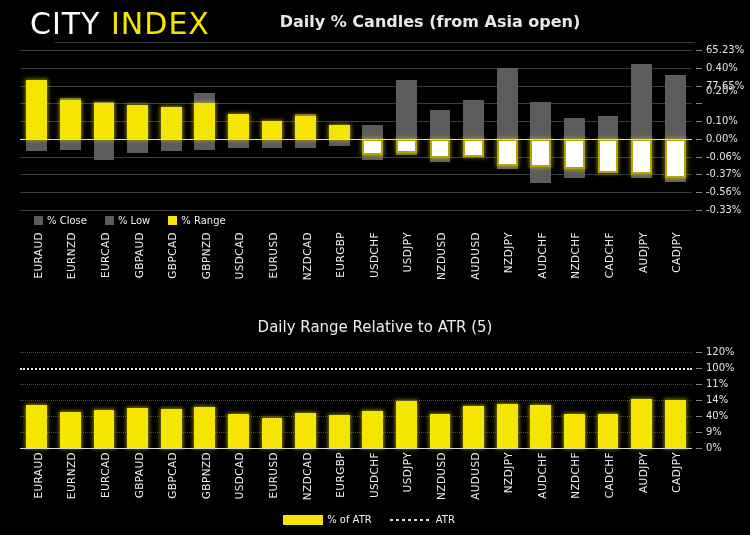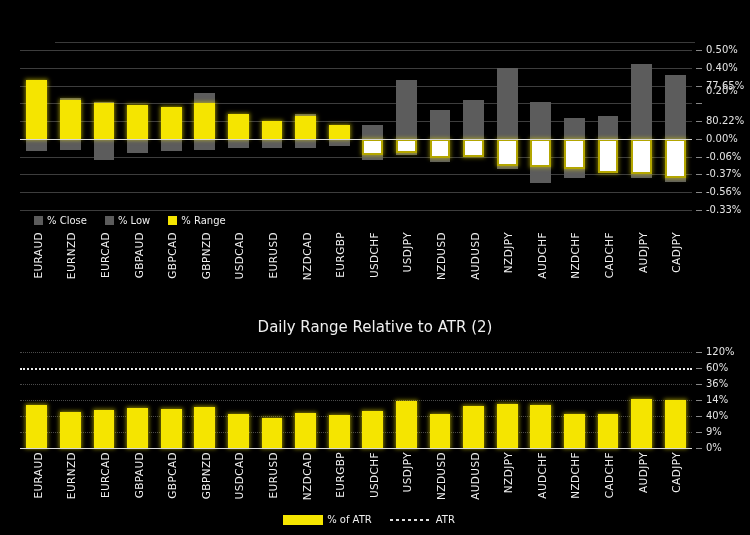--- a/index.html
+++ b/index.html
@@ -55,20 +55,22 @@
   .gridline.dot{background:none;border-top:1px dotted #4a4a4a;height:0;}
   .gridline.atr{background:none;border-top:2px dotted #e9e9e9;height:0;z-index:3;}
   .gridline.base{background:#d8d8d8;height:1px;z-index:3;}
   .atr-bar{position:absolute;bottom:0;width:100%;left:0;background:#f5e500;
            box-shadow:0 0 4px 1px rgba(245,229,0,.55);}
 </style>
 </head>
 <body>
 
 <div id="header">
+  <div id="logo"><span class="c1">CITY</span> <span class="c2">INDEX</span></div>
+  <div id="title-top">Daily % Candles (from Asia open)</div>
   <div id="hdr-rule"></div>
 </div>
 
 <div class="plot" id="chart-top">
     <div class="gridline" style="top: 0px;"></div>
     <div class="gridline" style="top: 17.7778px;"></div>
     <div class="gridline" style="top: 35.5556px;"></div>
     <div class="gridline" style="top: 53.3333px;"></div>
     <div class="gridline" style="top: 71.1111px;"></div>
     <div class="gridline zero" style="top: 88.8889px;"></div>
@@ -188,21 +190,21 @@
     <div class="lg-item">
       <span class="sw gray"></span>
       <span>% Low</span>
     </div>
     <div class="lg-item">
       <span class="sw yellow"></span>
       <span>% Range</span>
     </div>
   </div>
 
-<div id="title-bot">Daily Range Relative to ATR (2)</div>
+<div id="title-bot">Daily Range Relative to ATR (5)</div>
 <div class="plot" id="chart-bot">
     <div class="gridline dot" style="top: 0px;"></div>
     <div class="gridline atr" style="top: 16px;"></div>
     <div class="gridline dot" style="top: 32px;"></div>
     <div class="gridline dot" style="top: 48px;"></div>
     <div class="gridline dot" style="top: 64px;"></div>
     <div class="gridline dot" style="top: 80px;"></div>
     <div class="gridline base" style="top: 96px;"></div>
     <div class="col" style="left: 6.384px; width: 20.832px;">
       <div class="atr-bar" style="height: 43.2px;"></div>
@@ -292,45 +294,45 @@
     <div class="lg-item">
       <span class="sw bigyellow"></span>
       <span>% of ATR</span>
     </div>
     <div class="lg-item">
       <span class="sw dots"></span>
       <span>ATR</span>
     </div>
   </div>
 
-<div class="ylab" style="left: 706px; top: 44px;">0.50%</div>
+<div class="ylab" style="left: 706px; top: 44px;">65.23%</div>
 <div style="position: absolute; width: 6px; height: 1px; background: rgb(136, 136, 136); left: 696px; top: 50px;"></div>
 <div class="ylab" style="left: 706px; top: 61.7778px;">0.40%</div>
 <div style="position: absolute; width: 6px; height: 1px; background: rgb(136, 136, 136); left: 696px; top: 67.7778px;"></div>
 <div class="ylab" style="left: 706px; top: 79.5556px;">77.65%</div>
 <div style="position: absolute; width: 6px; height: 1px; background: rgb(136, 136, 136); left: 696px; top: 85.5556px;"></div>
 <div class="ylab" style="left: 706px; top: 85px;">0.20%</div>
 <div style="position: absolute; width: 6px; height: 1px; background: rgb(136, 136, 136); left: 696px; top: 103.333px;"></div>
-<div class="ylab" style="left: 706px; top: 115.111px;">80.22%</div>
+<div class="ylab" style="left: 706px; top: 115.111px;">0.10%</div>
 <div style="position: absolute; width: 6px; height: 1px; background: rgb(136, 136, 136); left: 696px; top: 121.111px;"></div>
 <div class="ylab" style="left: 706px; top: 132.889px;">0.00%</div>
 <div style="position: absolute; width: 6px; height: 1px; background: rgb(136, 136, 136); left: 696px; top: 138.889px;"></div>
 <div class="ylab" style="left: 706px; top: 150.667px;">-0.06%</div>
 <div style="position: absolute; width: 6px; height: 1px; background: rgb(136, 136, 136); left: 696px; top: 156.667px;"></div>
 <div class="ylab" style="left: 706px; top: 168.444px;">-0.37%</div>
 <div style="position: absolute; width: 6px; height: 1px; background: rgb(136, 136, 136); left: 696px; top: 174.444px;"></div>
 <div class="ylab" style="left: 706px; top: 186.222px;">-0.56%</div>
 <div style="position: absolute; width: 6px; height: 1px; background: rgb(136, 136, 136); left: 696px; top: 192.222px;"></div>
 <div class="ylab" style="left: 706px; top: 204px;">-0.33%</div>
 <div style="position: absolute; width: 6px; height: 1px; background: rgb(136, 136, 136); left: 696px; top: 210px;"></div>
 <div class="ylab" style="left: 706px; top: 346px;">120%</div>
 <div style="position: absolute; width: 6px; height: 1px; background: rgb(136, 136, 136); left: 696px; top: 352px;"></div>
-<div class="ylab" style="left: 706px; top: 362px;">60%</div>
+<div class="ylab" style="left: 706px; top: 362px;">100%</div>
 <div style="position: absolute; width: 6px; height: 1px; background: rgb(136, 136, 136); left: 696px; top: 368px;"></div>
-<div class="ylab" style="left: 706px; top: 378px;">36%</div>
+<div class="ylab" style="left: 706px; top: 378px;">11%</div>
 <div style="position: absolute; width: 6px; height: 1px; background: rgb(136, 136, 136); left: 696px; top: 384px;"></div>
 <div class="ylab" style="left: 706px; top: 394px;">14%</div>
 <div style="position: absolute; width: 6px; height: 1px; background: rgb(136, 136, 136); left: 696px; top: 400px;"></div>
 <div class="ylab" style="left: 706px; top: 410px;">40%</div>
 <div style="position: absolute; width: 6px; height: 1px; background: rgb(136, 136, 136); left: 696px; top: 416px;"></div>
 <div class="ylab" style="left: 706px; top: 426px;">9%</div>
 <div style="position: absolute; width: 6px; height: 1px; background: rgb(136, 136, 136); left: 696px; top: 432px;"></div>
 <div class="ylab" style="left: 706px; top: 442px;">0%</div>
 <div style="position: absolute; width: 6px; height: 1px; background: rgb(136, 136, 136); left: 696px; top: 448px;"></div>
 

